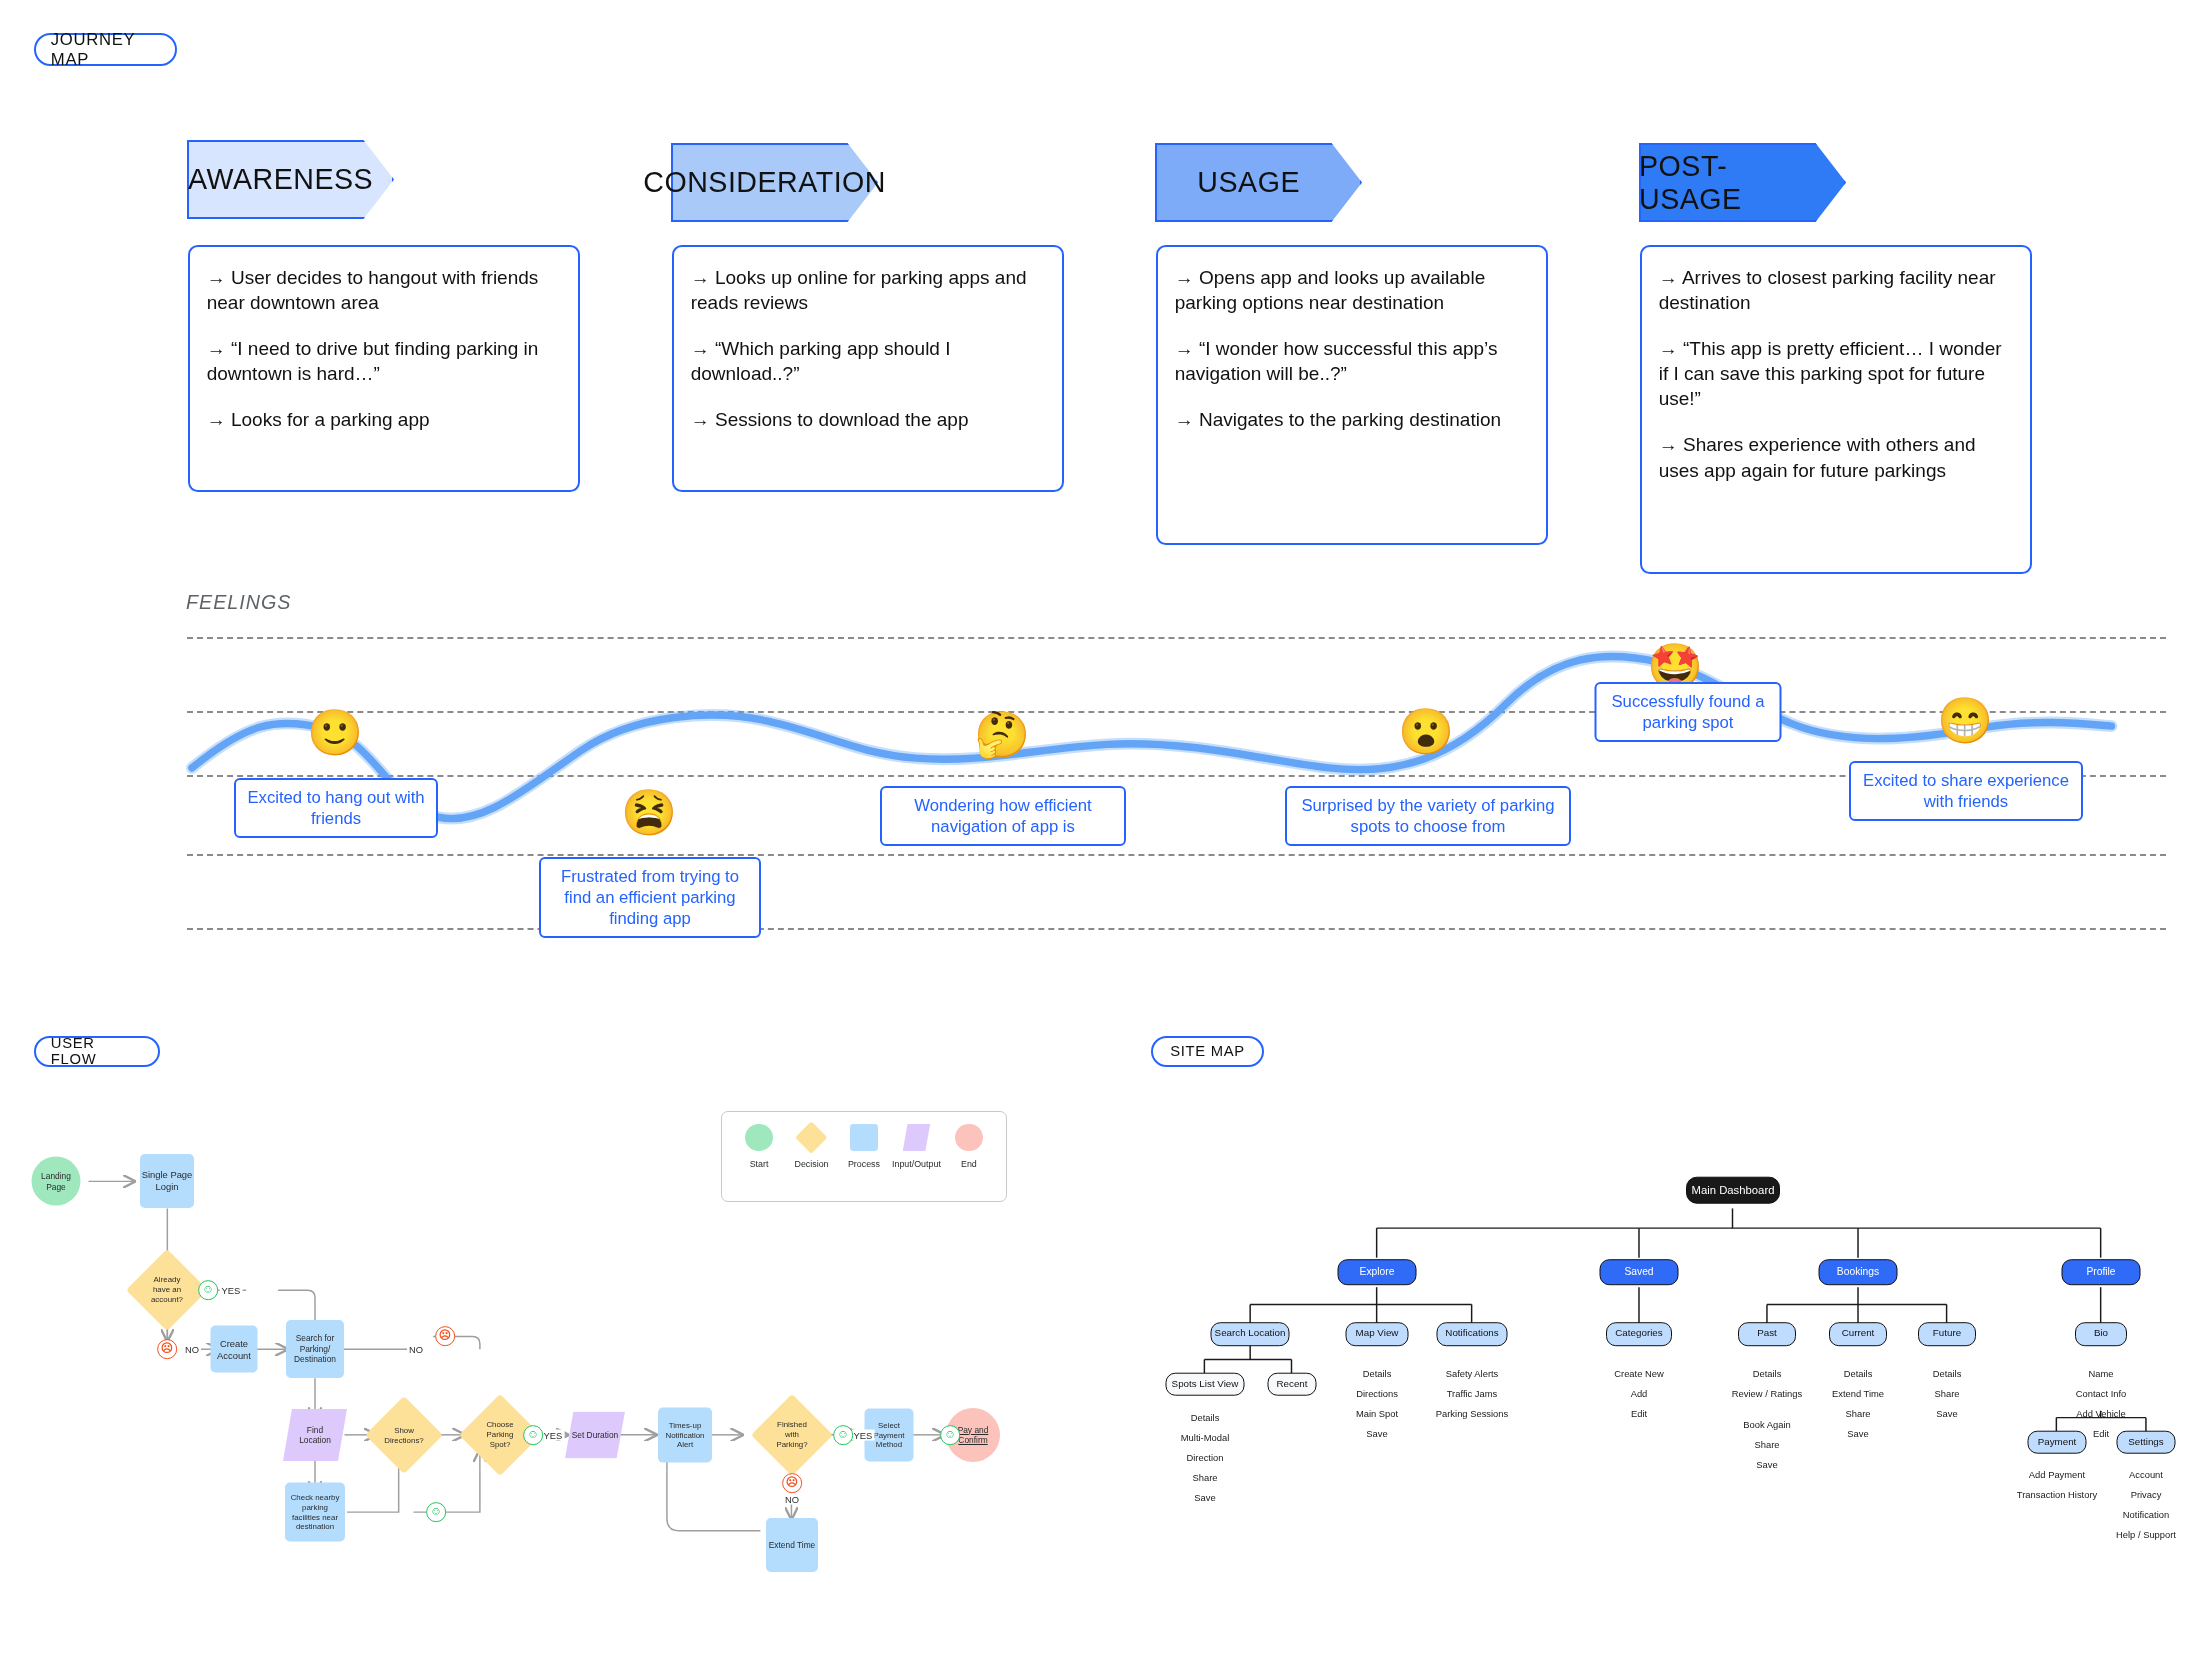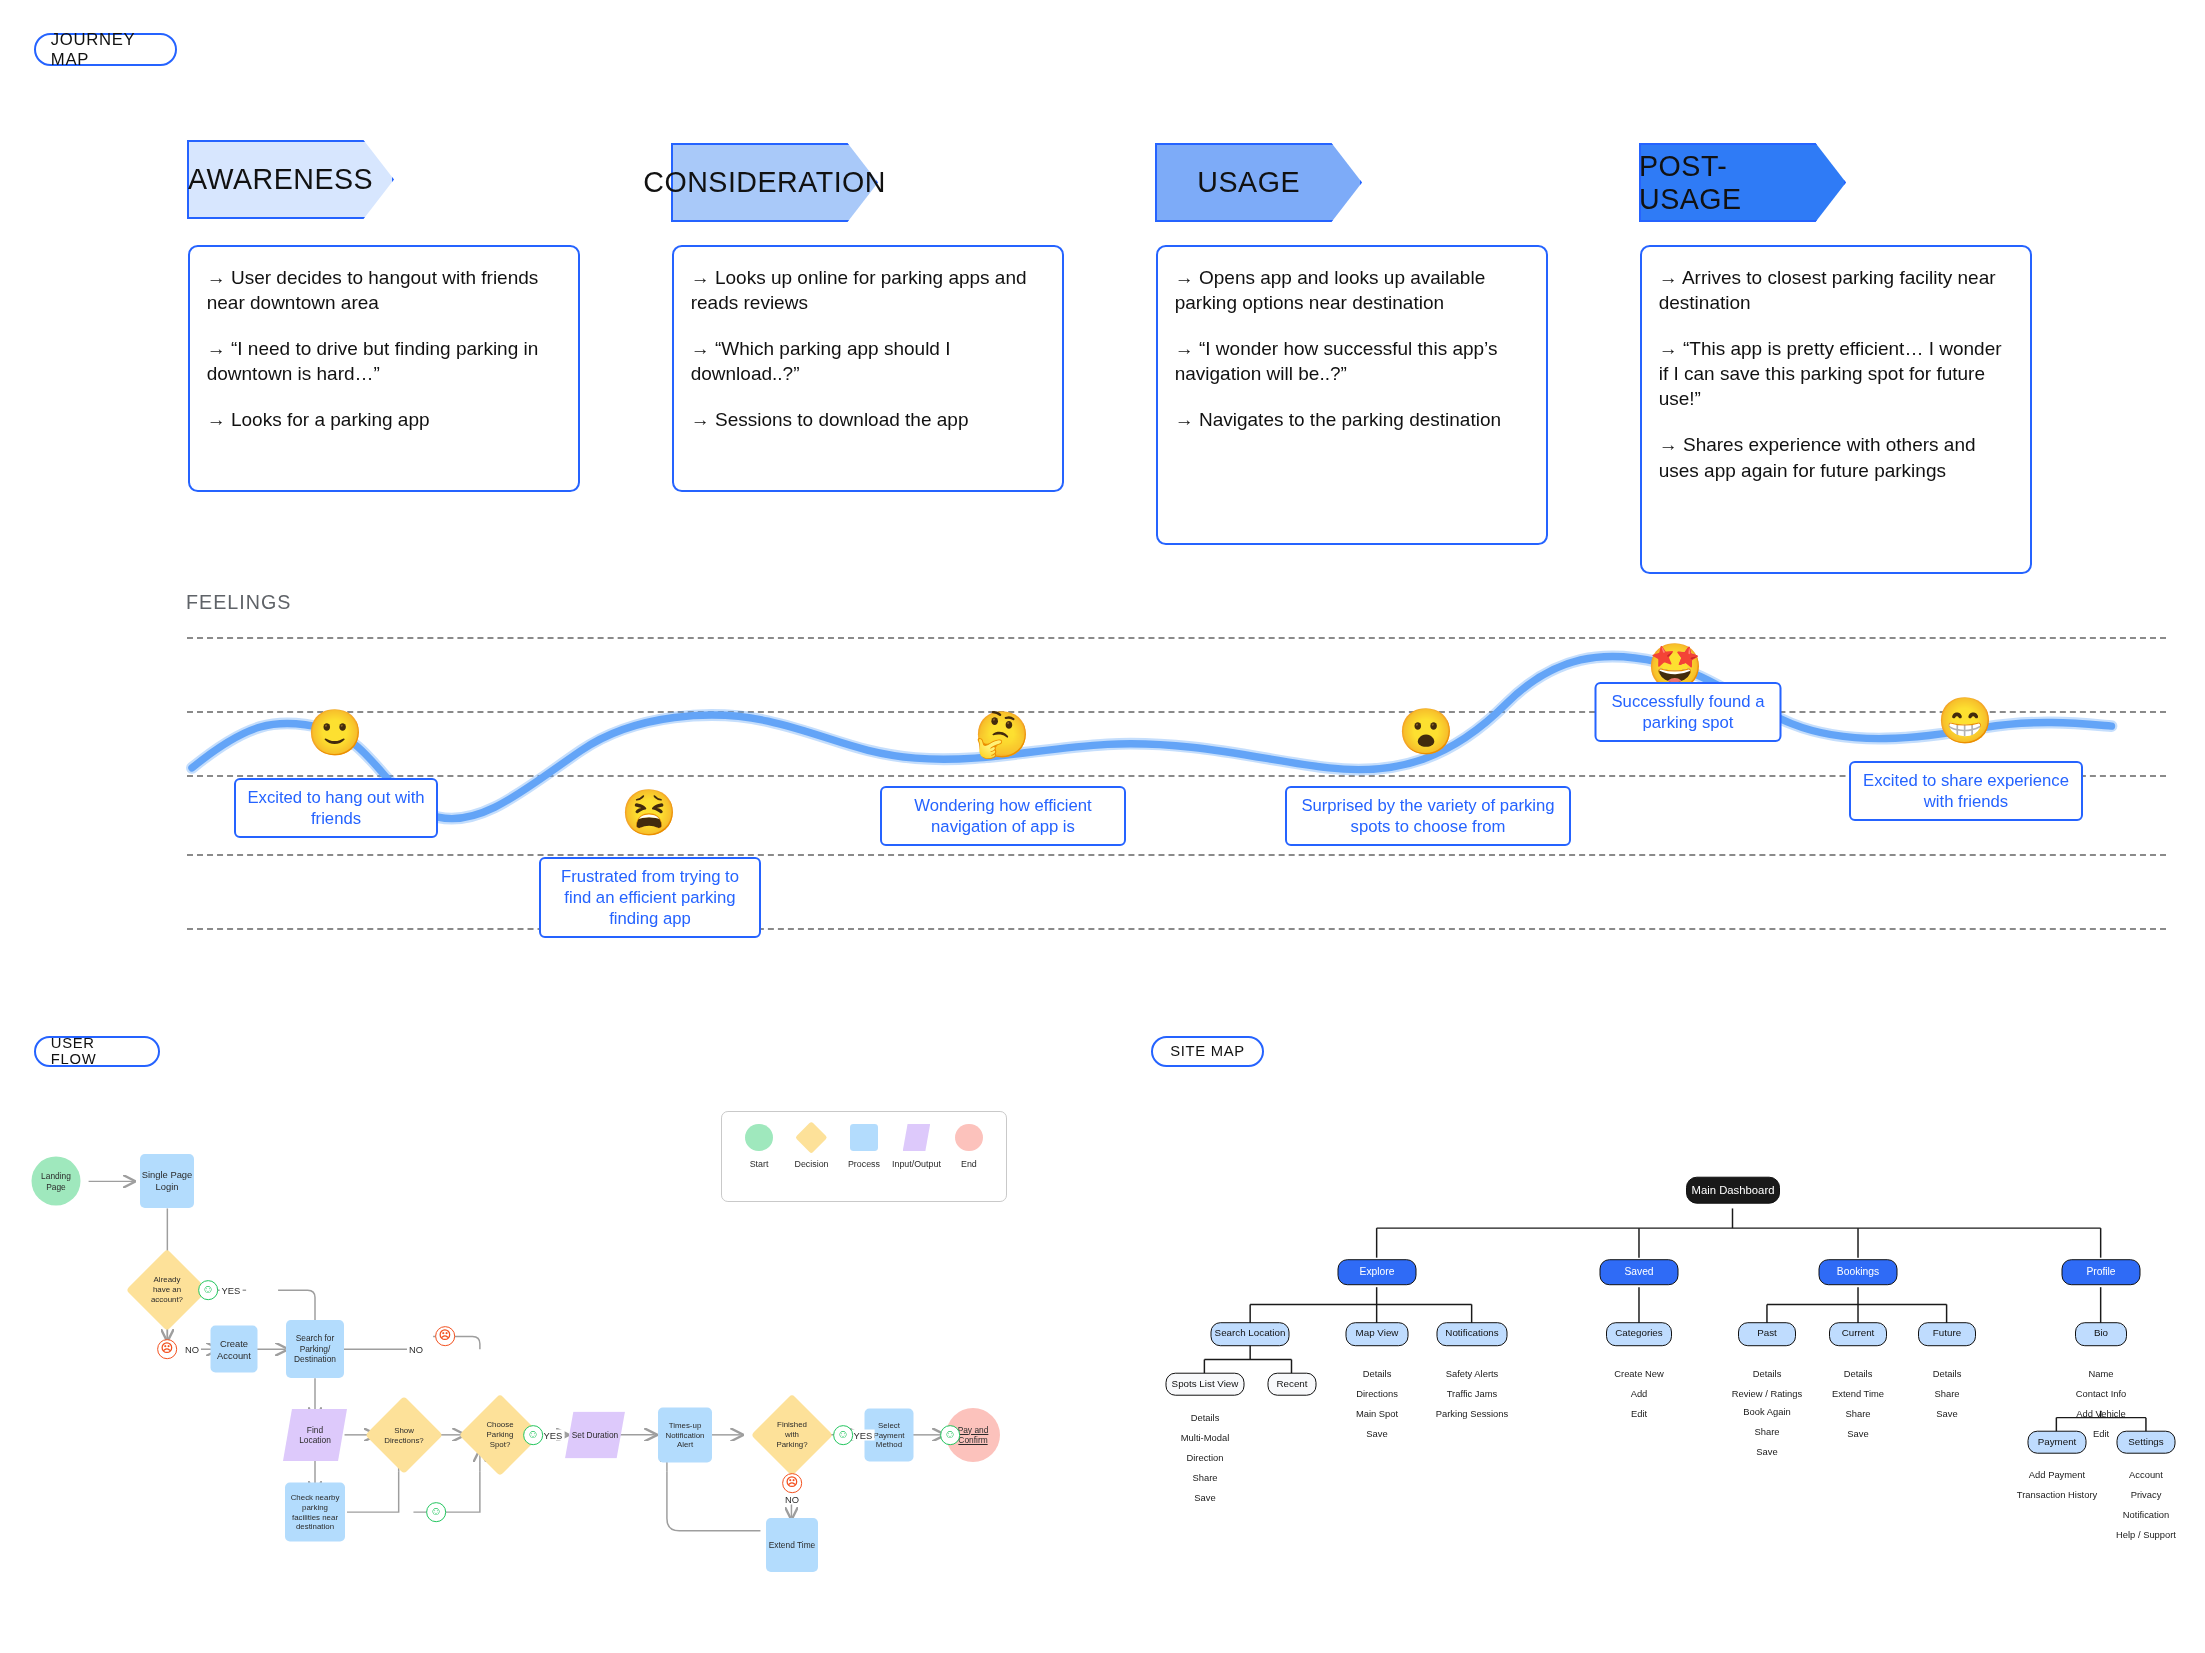--- a/index.html
+++ b/index.html
@@ -55,20 +55,21 @@
     margin-bottom: 20.7px;
   }
   .phase-card p:last-child { margin-bottom: 0; }
 
   
   .feelings-title {
     position: absolute;
     font-size: 19.7px;
     color: #5f6368;
     letter-spacing: 1px;
+    font-style: italic;
   }
   .grid-line {
     position: absolute;
     left: 187px; width: 1979px;
     border-top: 2.5px dashed #8a8a8a;
     height: 0;
   }
   .emoji {
     position: absolute;
     font-size: 45px;
@@ -503,21 +504,21 @@
   </div>
 
   <div class="sm-leaf" style="left:1639px; top:1368px;">
     <div style="margin-bottom:8.9px;">Create New</div>
     <div style="margin-bottom:8.9px;">Add</div>
     <div>Edit</div>
   </div>
 
   <div class="sm-leaf" style="left:1767px; top:1368px;">
     <div style="margin-bottom:8.9px;">Details</div>
-    <div style="margin-bottom:7px;">Review / Ratings</div>
+    <div style="margin-bottom:20px;">Review / Ratings</div>
     <div style="margin-bottom:8.9px;">Book Again</div>
     <div style="margin-bottom:8.9px;">Share</div>
     <div>Save</div>
   </div>
 
   <div class="sm-leaf" style="left:1858px; top:1368px;">
     <div style="margin-bottom:8.9px;">Details</div>
     <div style="margin-bottom:8.9px;">Extend Time</div>
     <div style="margin-bottom:8.9px;">Share</div>
     <div>Save</div>

